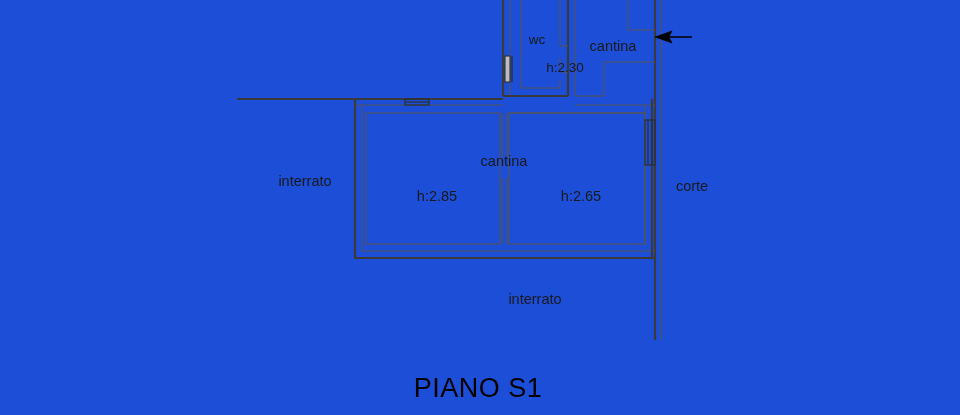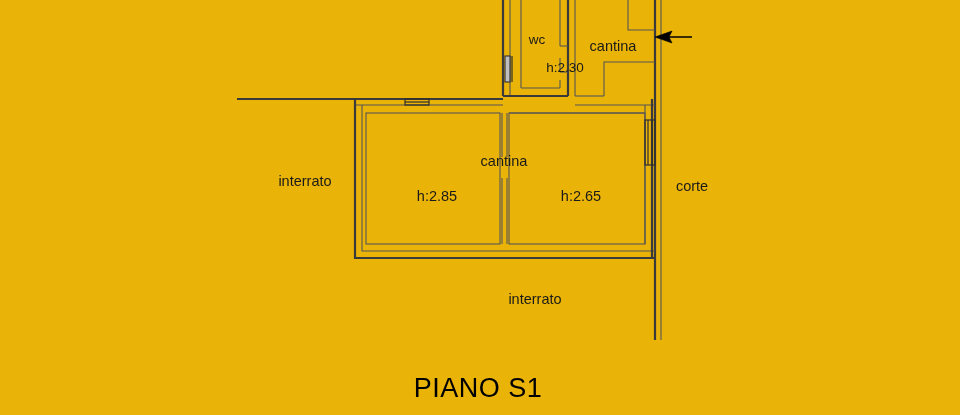--- a/index.html
+++ b/index.html
@@ -10,21 +10,21 @@
   body {
     width: 960px;
     height: 415px;
     overflow: hidden;
     font-family: "Liberation Sans", sans-serif;
   }
   #plan-root {
     position: relative;
     width: 960px;
     height: 415px;
-    background: #eab308;
+    background: #1d4ed8;
   }
   svg#floorplan {
     position: absolute;
     top: 0;
     left: 0;
     width: 960px;
     height: 415px;
     display: block;
   }
   .wall {

